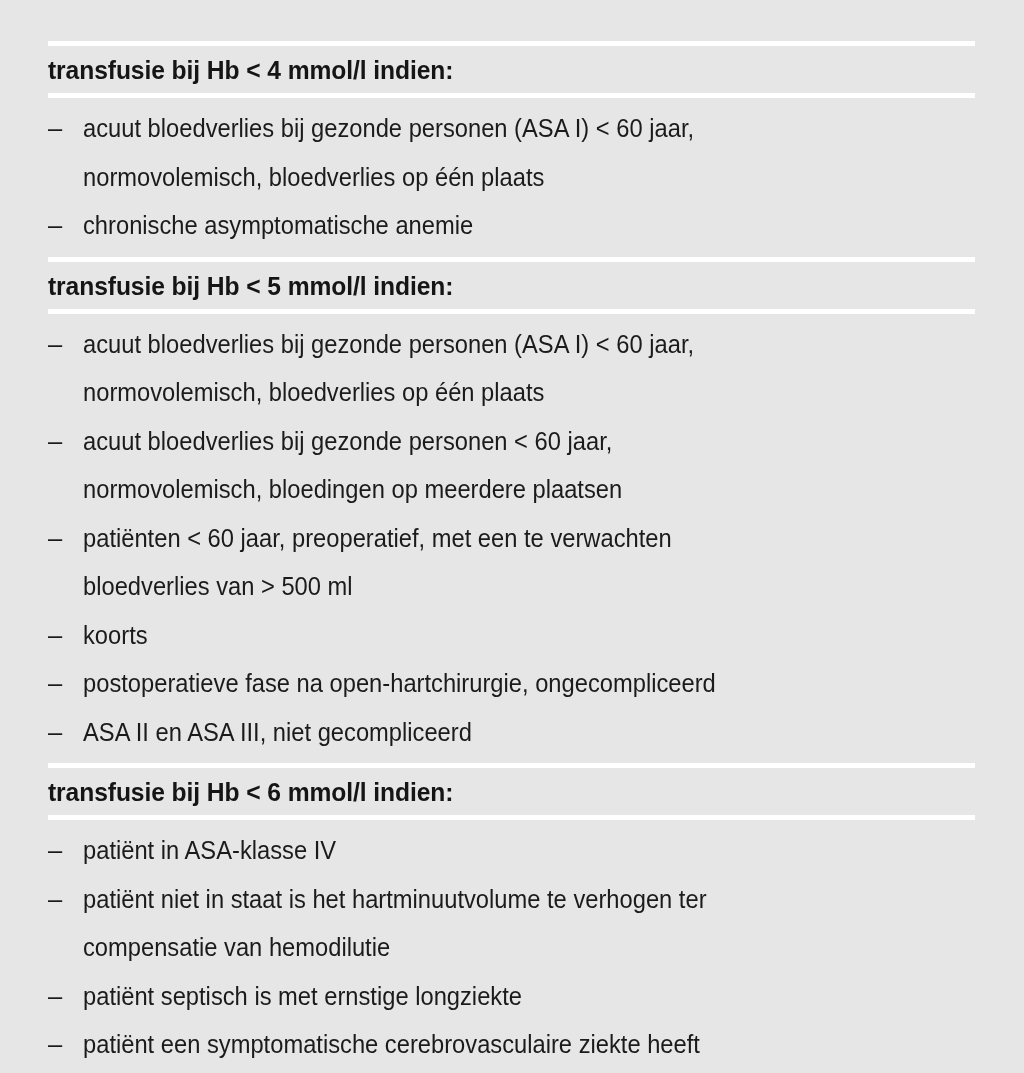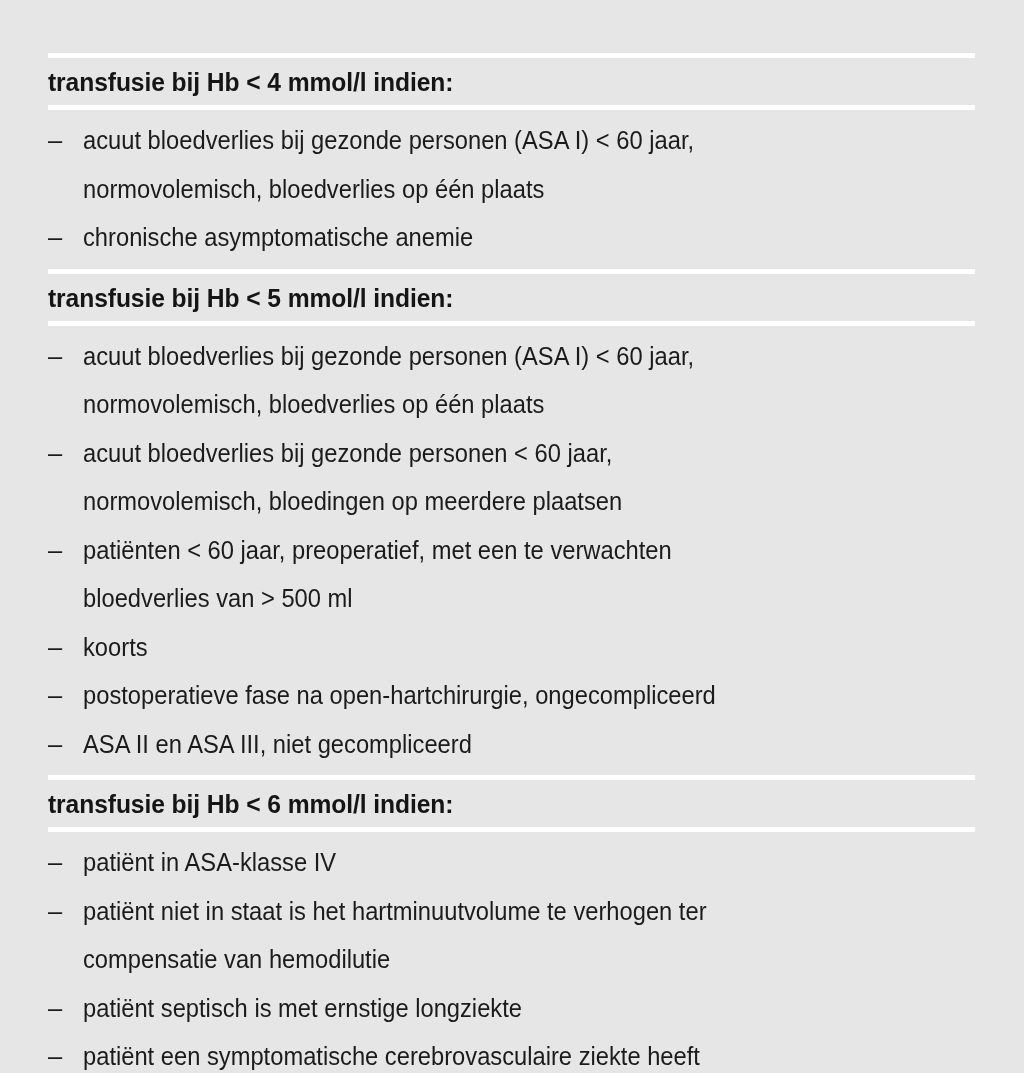--- a/index.html
+++ b/index.html
@@ -12,21 +12,21 @@
     background: #e6e6e6;
     font-family: "Liberation Sans", "DejaVu Sans", sans-serif;
     overflow: hidden;
   }
   #table-root {
     position: relative;
     width: 1024px;
     height: 880px;
     background: #e6e6e6;
     box-sizing: border-box;
-    padding-top: 53px;
+    padding-top: 41px;
   }
   .table-body {
     margin: 0 auto 0 0;
     padding-left: 48px;
     padding-right: 49px;
     width: 927px;
     box-sizing: content-box;
   }
   .rule {
     height: 5px;

